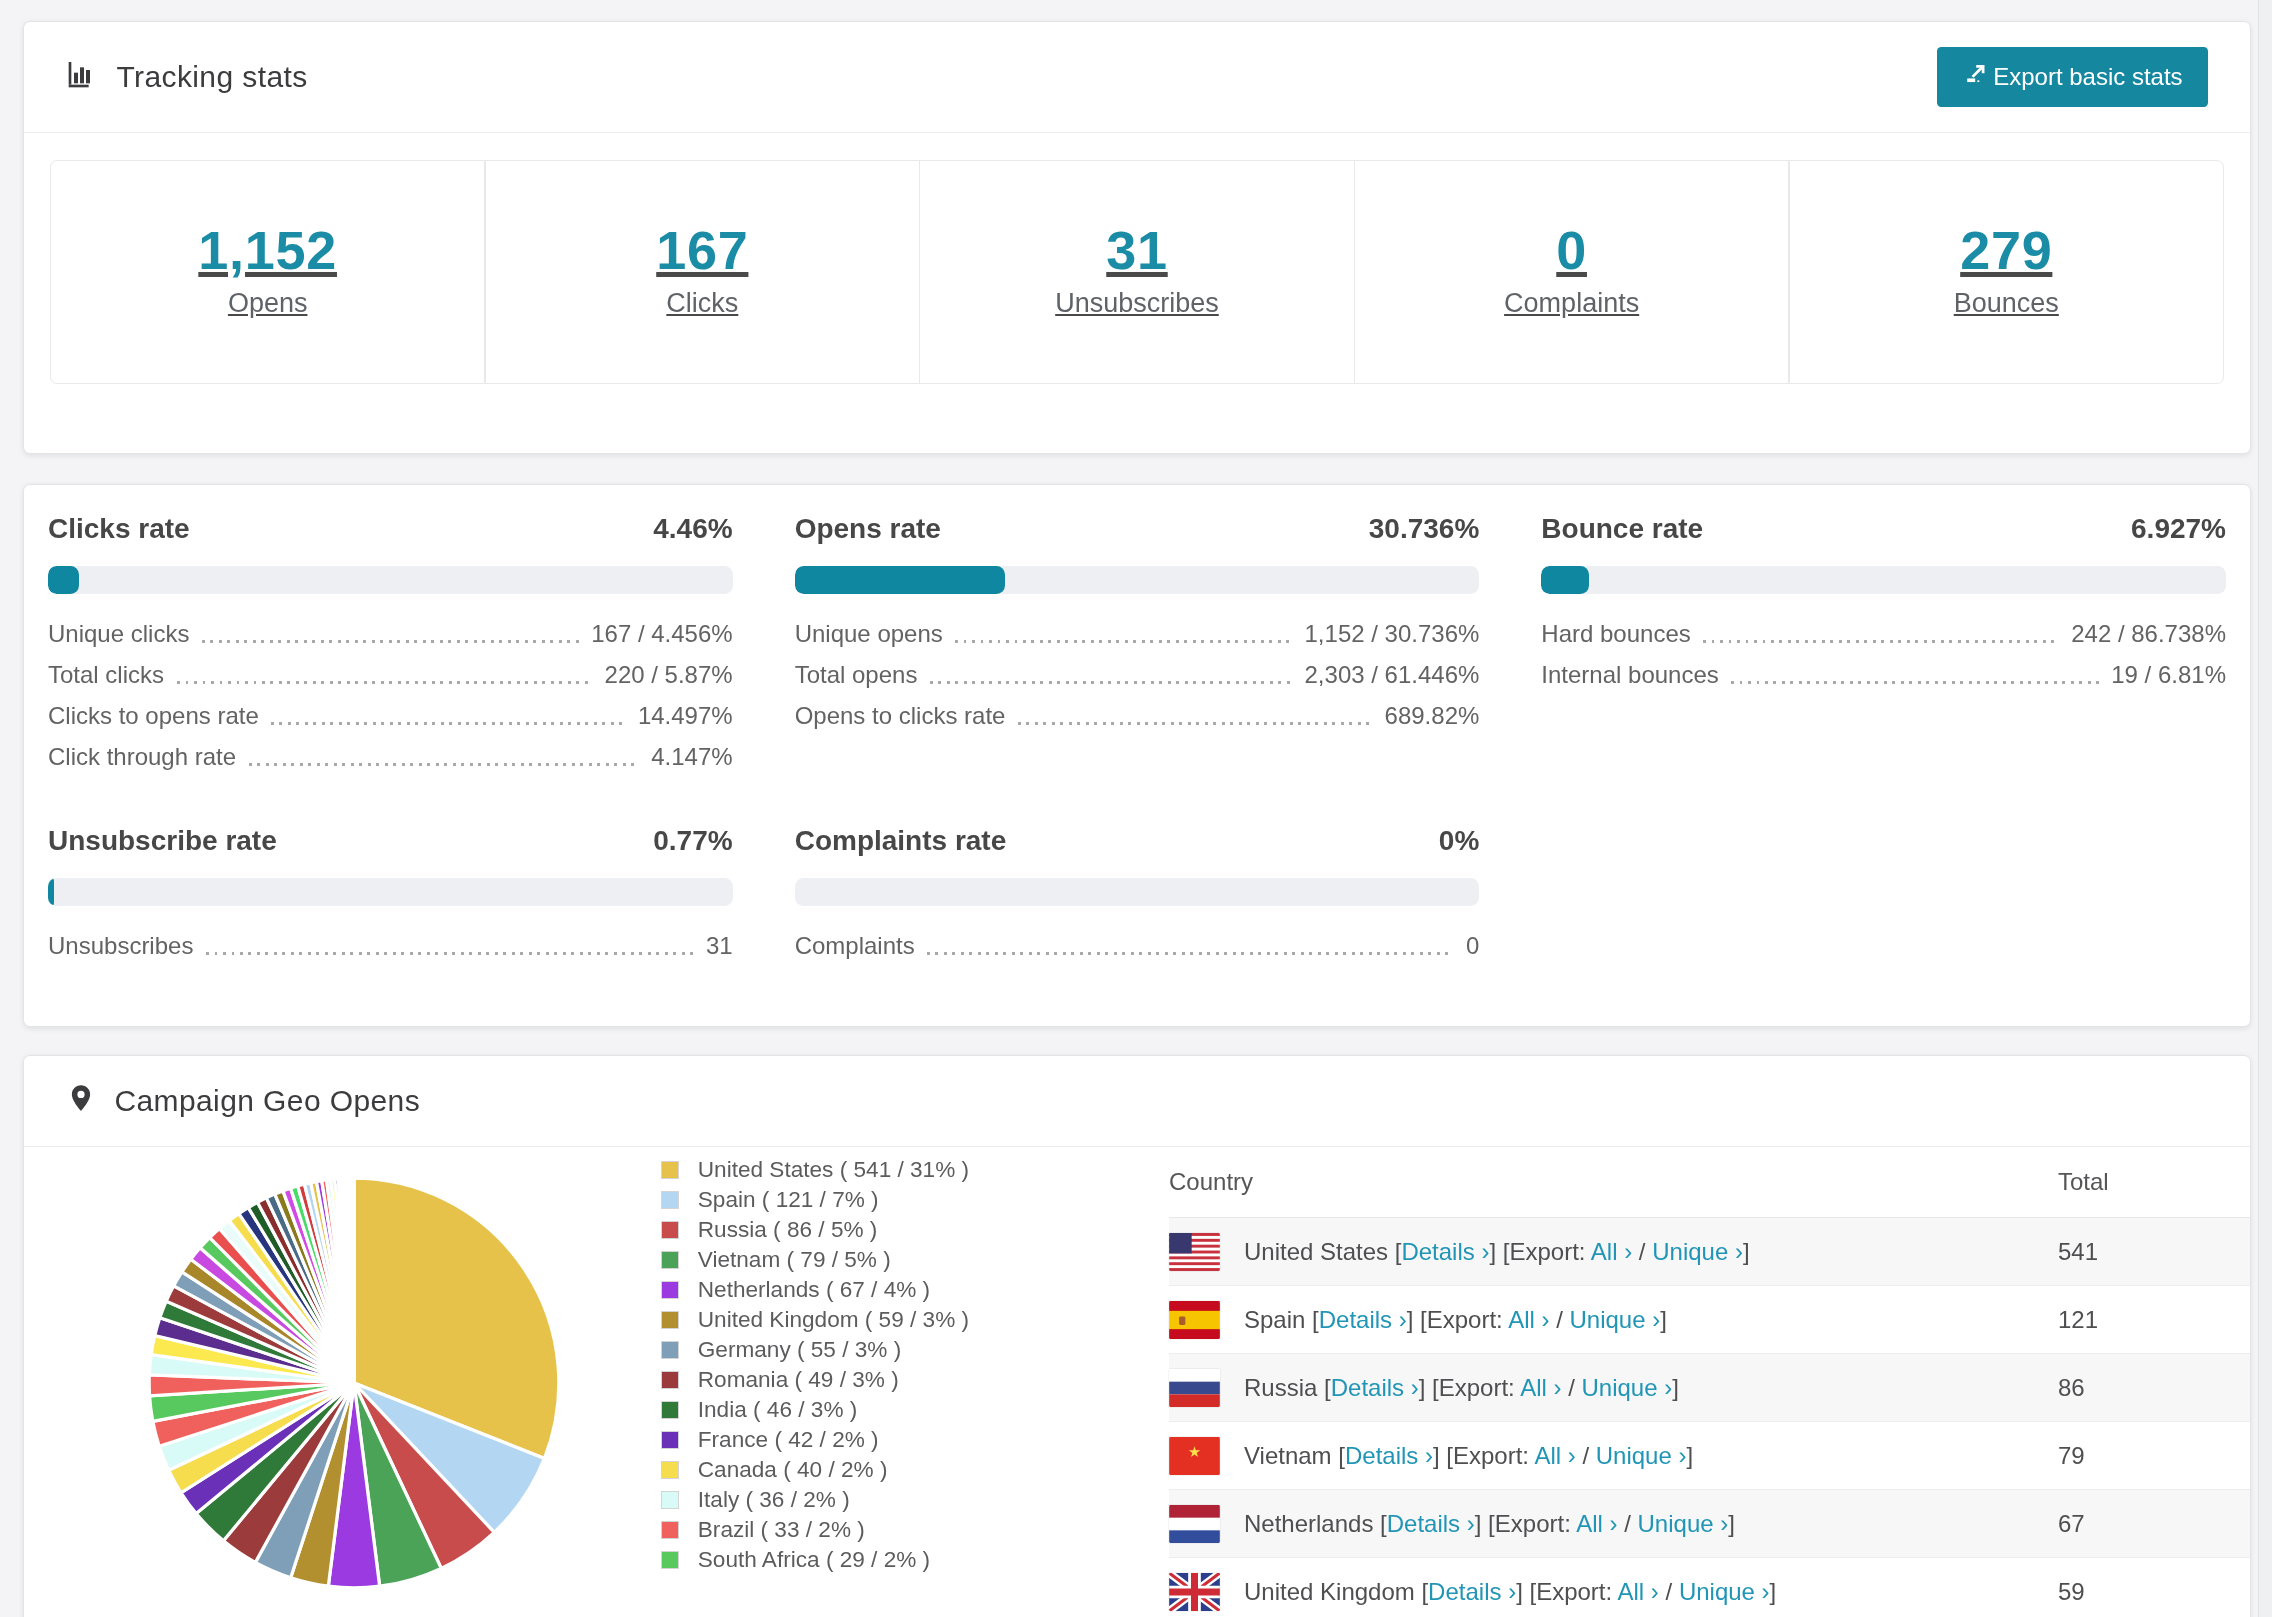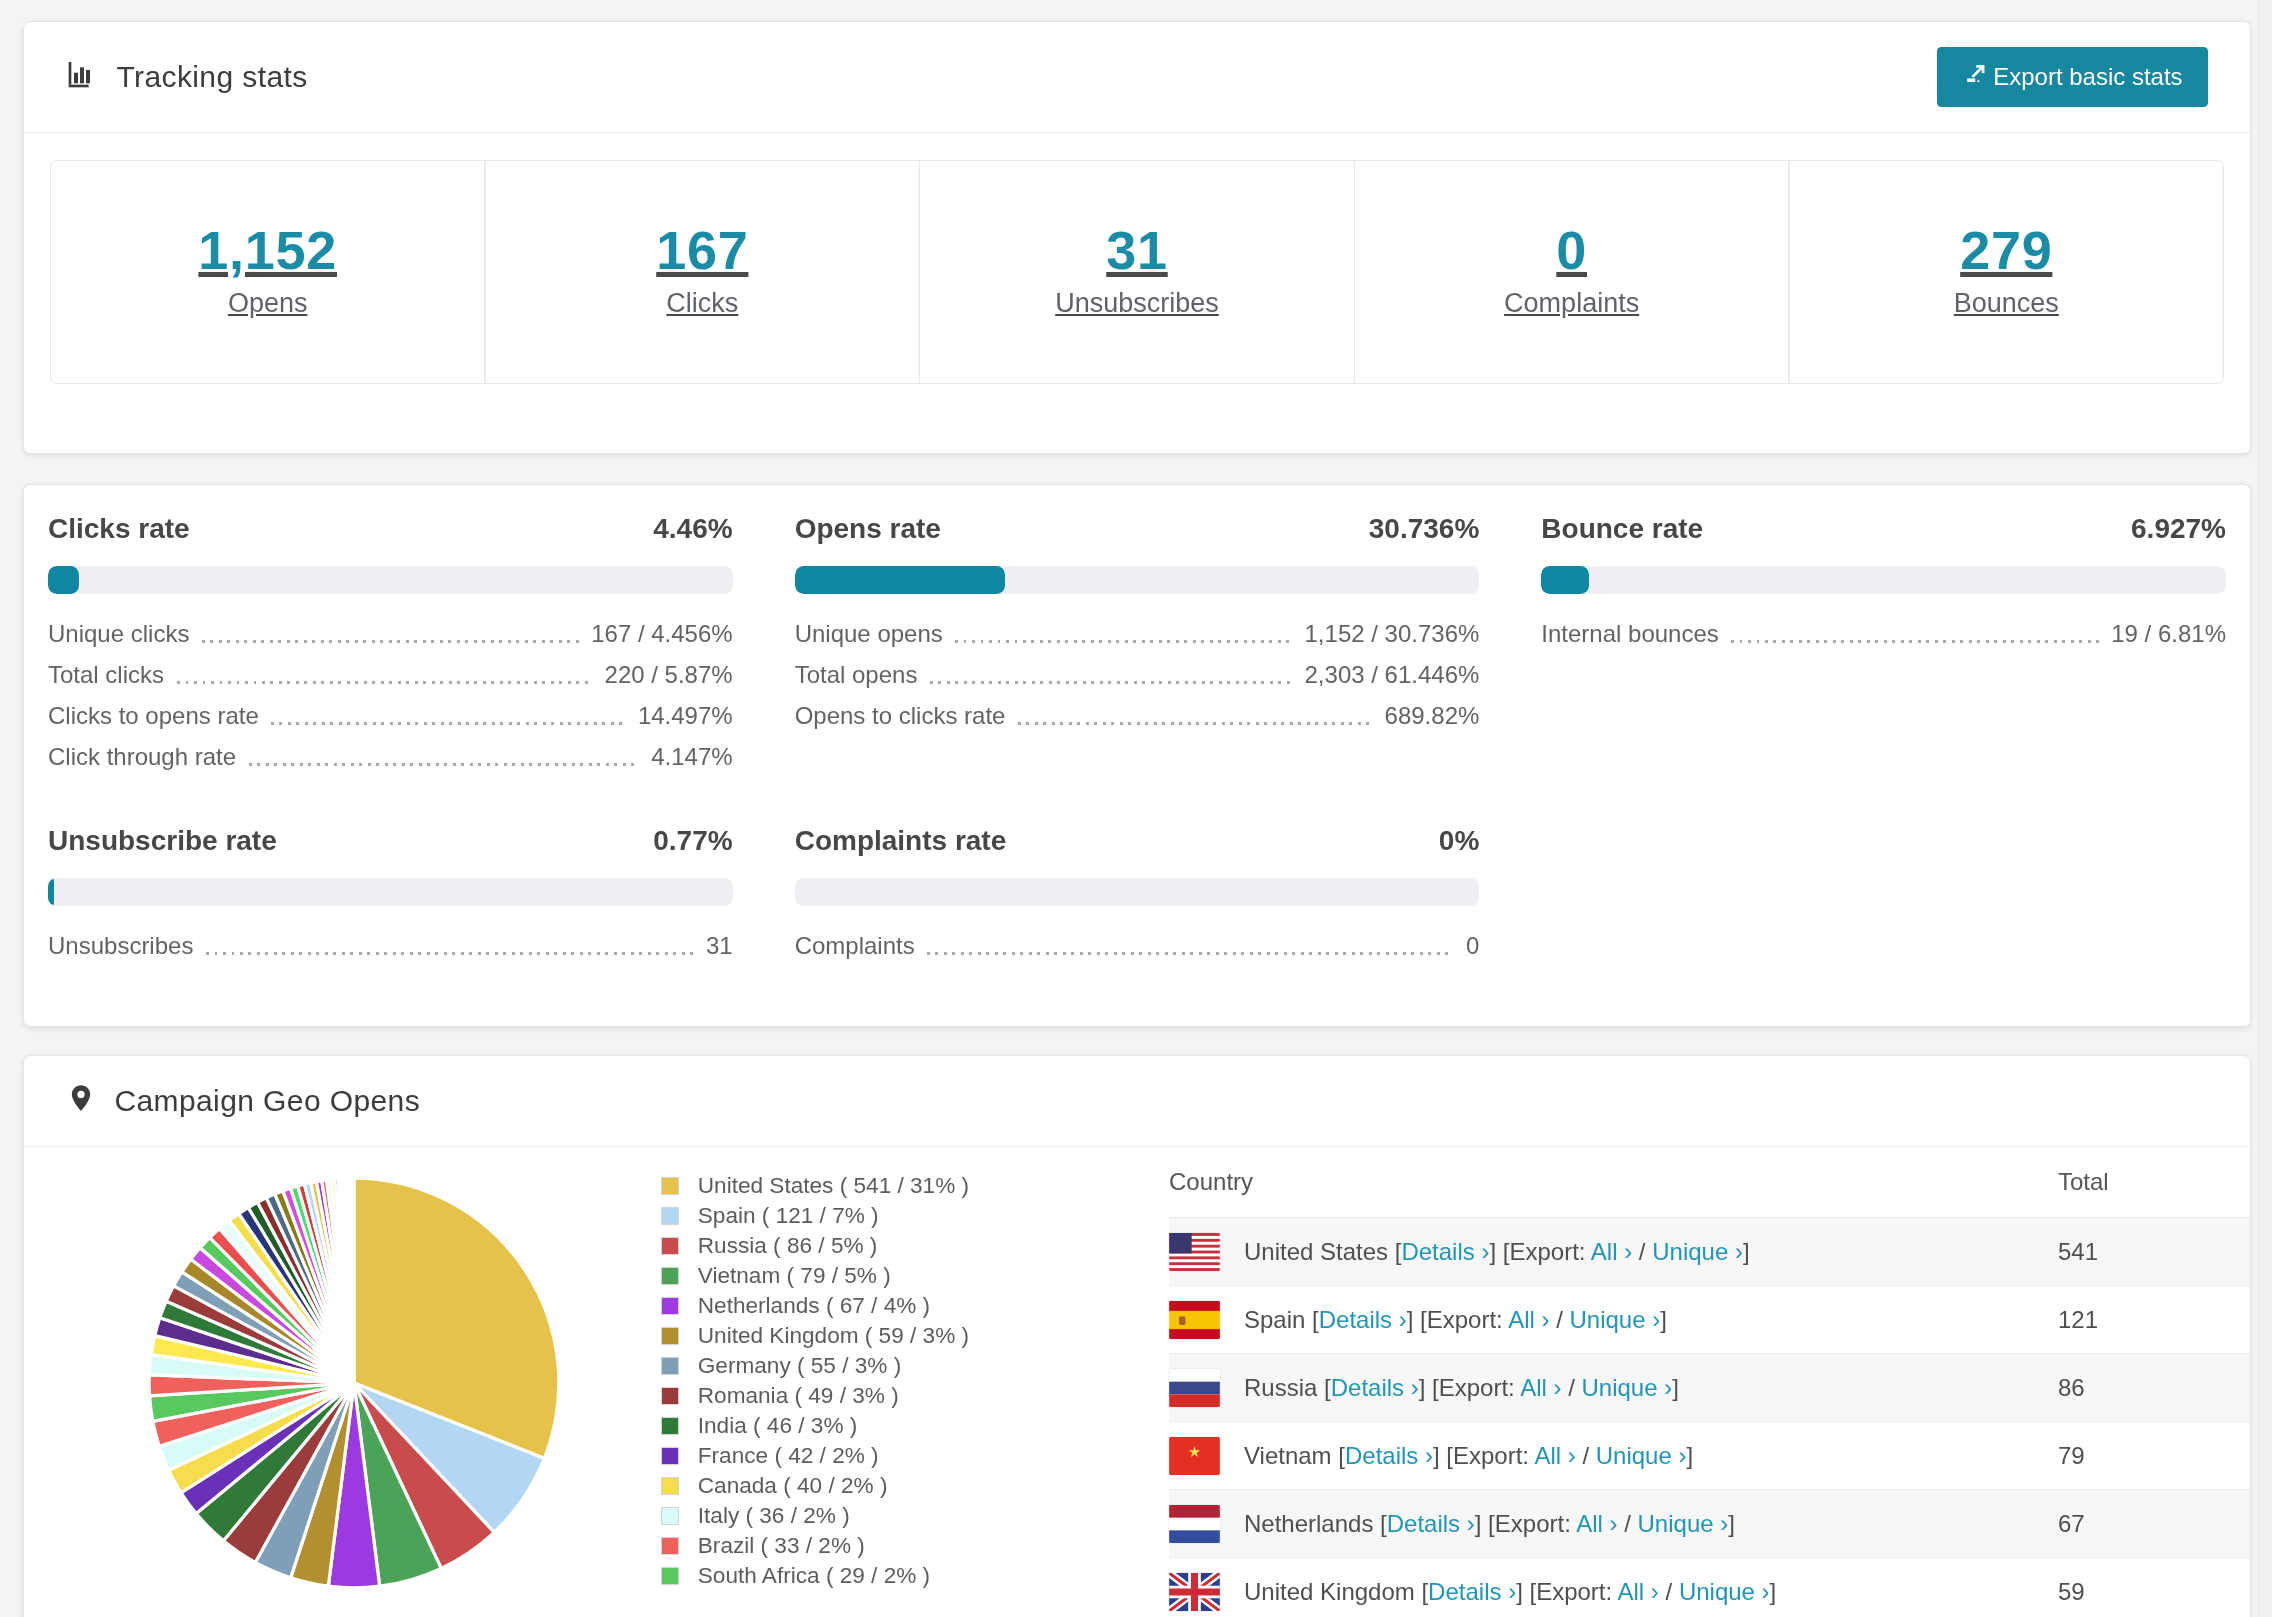--- a/index.html
+++ b/index.html
@@ -36,21 +36,21 @@
   .rate-fill  { height:100%; background:#0f87a0; border-radius:8.5px; }
   .rate-rows { margin-top:28px; }
   .rate-row { display:flex; align-items:flex-end; margin-top:17px; font-size:24px; color:#636363; line-height:1; }
   .rate-row .leader { flex:1; height:2.8px; margin:0 12.7px 3.5px 12.7px;
       background-image:repeating-linear-gradient(90deg,#a9a9a9 0 2.8px,transparent 2.8px 8.5px); }
 
   
   .card-geo { margin-top:28px; height:607px; overflow:hidden; }
   .geo-content { display:flex; align-items:flex-start; height:518px; }
   .pie-wrap { width:438px; margin:17px 0 0 111px; flex:0 0 auto; }
-  .legend { list-style:none; width:332px; margin:24px 0 0 88px; flex:0 0 auto; }
+  .legend { list-style:none; width:332px; margin:8px 0 0 88px; flex:0 0 auto; }
   .legend li { display:flex; align-items:center; gap:18.4px; height:30px; font-size:22.6px; color:#5c5c5e; white-space:nowrap; }
   .legend .sw { width:18.4px; height:18.4px; border:1.4px solid #d4d4d6; flex:0 0 auto; }
   .geo-table { flex:1; margin-left:176px; }
   .g-head { display:flex; height:71px; align-items:center; font-size:24px; color:#565658; border-bottom:0.7px solid #e7e7e9; }
   .g-row  { display:flex; height:68px; align-items:center; font-size:24px; color:#4f4f51; border-bottom:0.7px solid #ededef; }
   .g-row.odd { background:#f7f7f8; }
   .c-country { width:889px; display:flex; align-items:center; }
   .c-total { flex:1; }
   .flag { width:51px; height:38px; margin-right:24px; flex:0 0 auto; border-radius:1.4px; overflow:hidden; box-shadow:0 0 0 0.7px rgba(0,0,0,.06); }
   .flag svg { display:block; }
@@ -174,20 +174,25 @@
         </div>
         <div class="rate-block">
           <div class="rate-head">
             <span class="rate-title">Bounce rate</span>
             <span class="rate-value">6.927%</span>
           </div>
           <div class="rate-track">
             <div class="rate-fill" style="width: 6.927%;"></div>
           </div>
           <div class="rate-rows">
+            <div class="rate-row">
+              <span>Hard bounces</span>
+              <span class="leader"></span>
+              <span>242 / 86.738%</span>
+            </div>
             <div class="rate-row">
               <span>Internal bounces</span>
               <span class="leader"></span>
               <span>19 / 6.81%</span>
             </div>
           </div>
         </div>
         <div class="rate-block">
           <div class="rate-head">
             <span class="rate-title">Unsubscribe rate</span>

